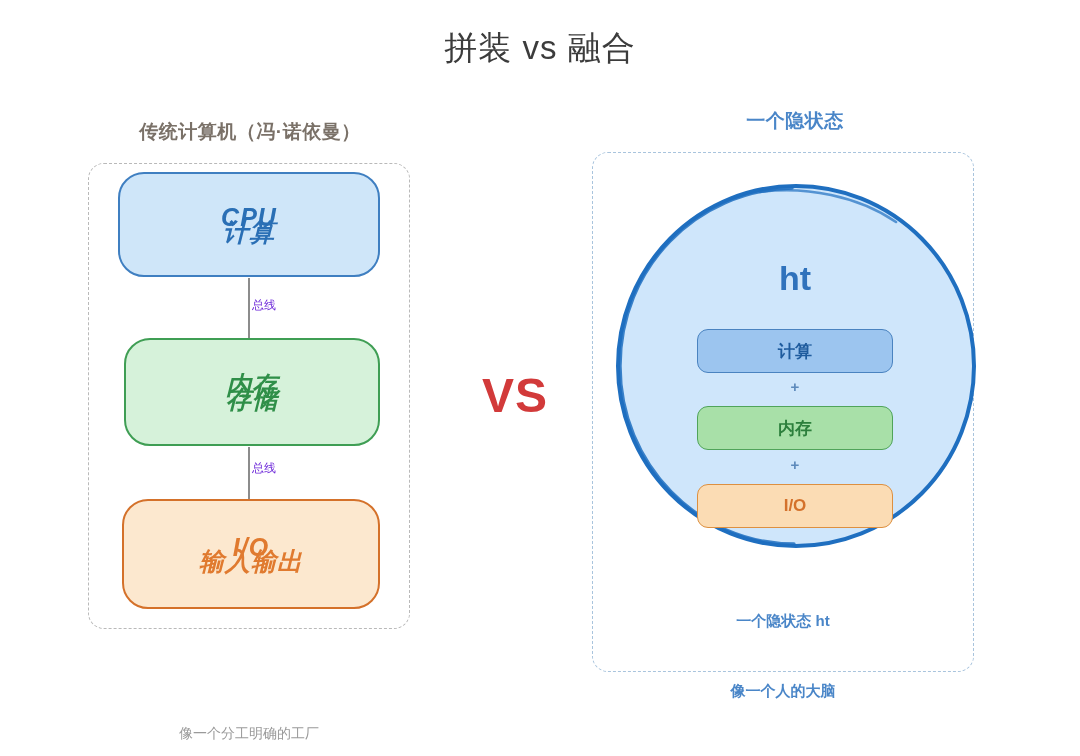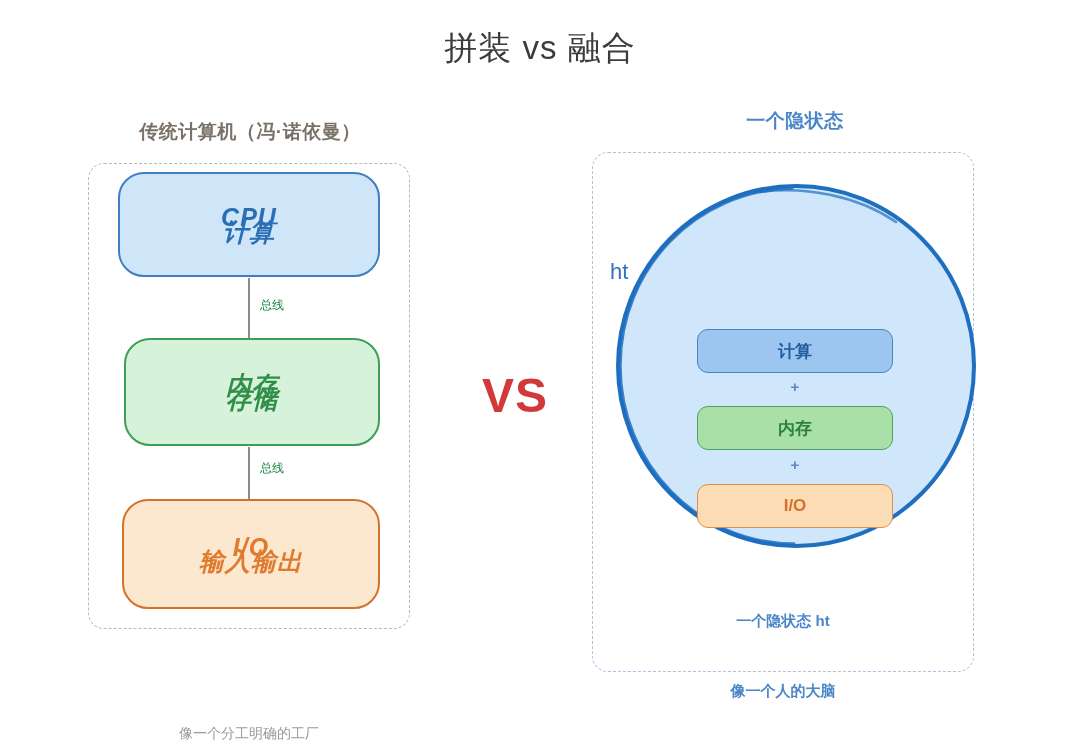--- a/index.html
+++ b/index.html
@@ -141,22 +141,22 @@
     width: 2.4px;
     background: #8c8c8c;
     left: 248px;
   }
   #bus-1 { top: 278px; height: 60px; }
   #bus-2 { top: 447px; height: 52px; }
 
   .bus-label {
     position: absolute;
     font-size: 12px;
-    color: #15803d;
-    left: 260px;
+    color: #6d28d9;
+    left: 252px;
   }
   #bus-label-1 { top: 297px; }
   #bus-label-2 { top: 460px; }
 
   
   #vs-marker {
     position: absolute;
     left: 455px;
     top: 368px;
     width: 120px;
@@ -179,24 +179,24 @@
     position: absolute;
     left: 0;
     top: 0;
   }
 
   #ht-label {
     position: absolute;
     left: 610px;
     top: 259px;
     width: 370px;
-    text-align: left;
-    font-size: 22px;
+    text-align: center;
+    font-size: 34px;
     color: #2f72bc;
-    font-weight: 400;
+    font-weight: 700;
   }
 
   
   .role-box {
     position: absolute;
     box-sizing: border-box;
     border-radius: 11px;
     display: flex;
     align-items: center;
     justify-content: center;

